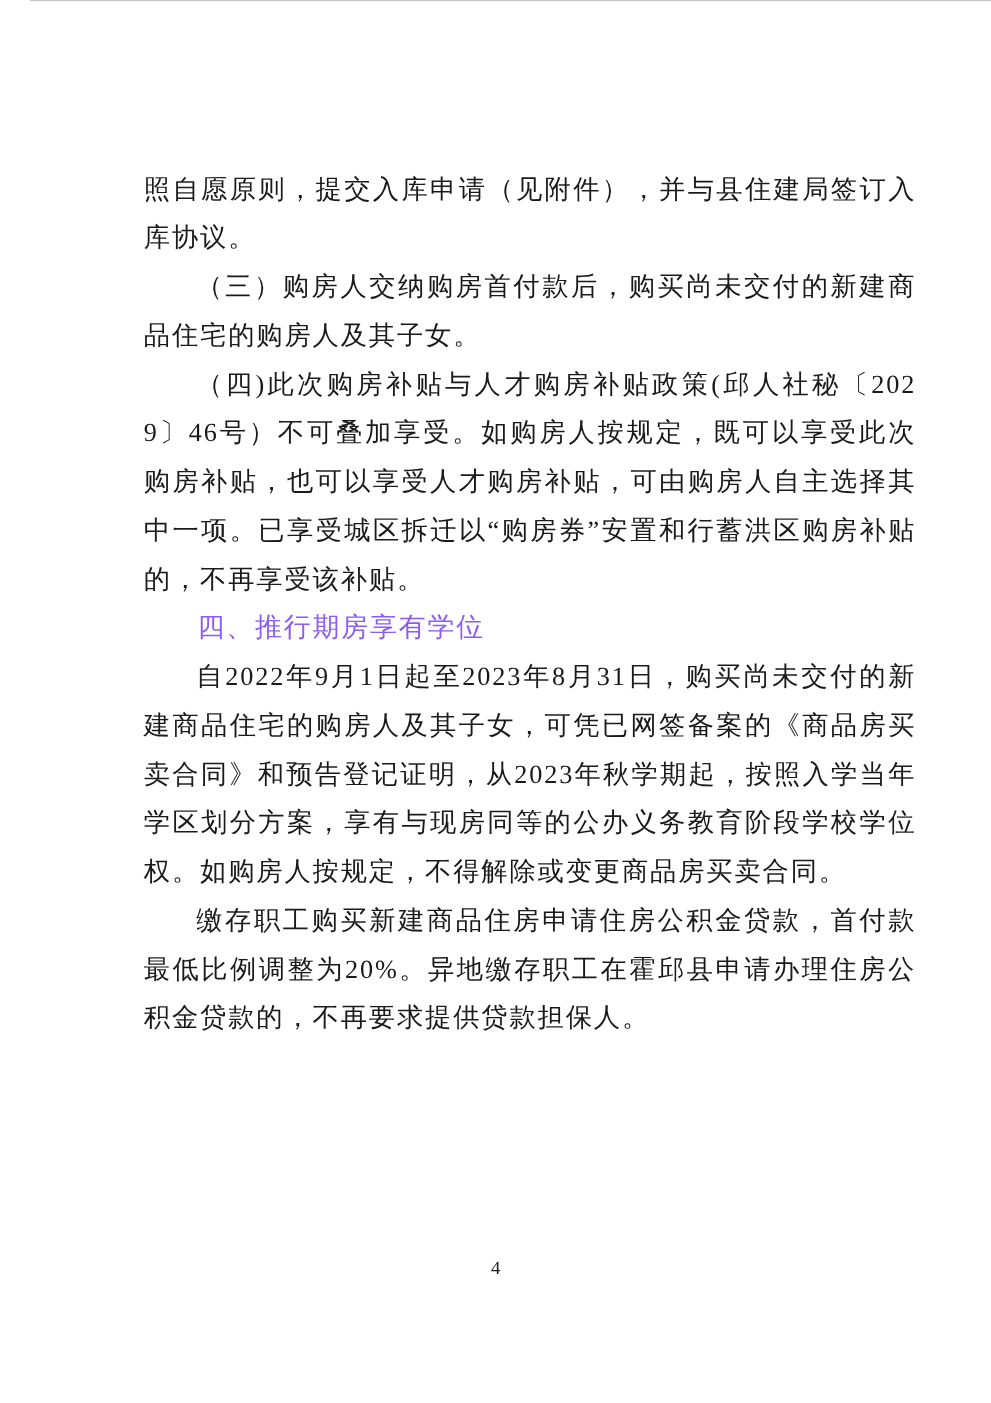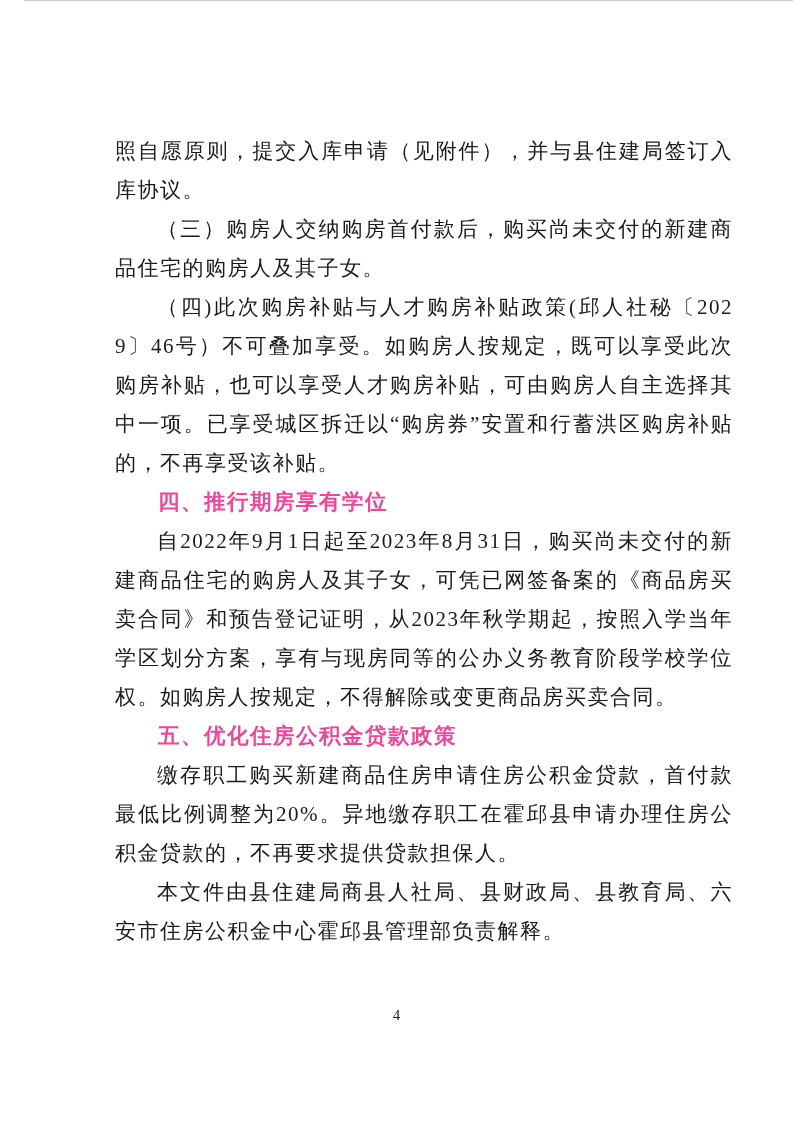--- a/index.html
+++ b/index.html
@@ -43,26 +43,26 @@
     text-align: justify;
     text-indent: 2em;
     word-break: break-all;
   }
   .para.no-indent {
     text-indent: 0;
   }
   .heading {
     margin: 0;
     font-family: "Liberation Sans", "DejaVu Sans", sans-serif;
-    font-weight: 700;
+    font-weight: 400;
     font-size: 21.5px;
     line-height: 39px;
     letter-spacing: 1.5px;
     text-indent: 2em;
-    color: #ec4899;
+    color: #8b5cf6;
   }
   .page-number {
     position: absolute;
     top: 1005px;
     left: 0;
     width: 100%;
     text-align: center;
     font-size: 15px;
     line-height: 20px;
     color: #222222;
@@ -80,24 +80,22 @@
     <p class="para no-indent">照自愿原则，提交入库申请（见附件），并与县住建局签订入库协议。</p>
 
     <p class="para">（三）购房人交纳购房首付款后，购买尚未交付的新建商品住宅的购房人及其子女。</p>
 
     <p class="para">（四)此次购房补贴与人才购房补贴政策(邱人社秘〔2029〕46号）不可叠加享受。如购房人按规定，既可以享受此次购房补贴，也可以享受人才购房补贴，可由购房人自主选择其中一项。已享受城区拆迁以“购房券”安置和行蓄洪区购房补贴的，不再享受该补贴。</p>
 
     <h2 class="heading">四、推行期房享有学位</h2>
 
     <p class="para">自2022年9月1日起至2023年8月31日，购买尚未交付的新建商品住宅的购房人及其子女，可凭已网签备案的《商品房买卖合同》和预告登记证明，从2023年秋学期起，按照入学当年学区划分方案，享有与现房同等的公办义务教育阶段学校学位权。如购房人按规定，不得解除或变更商品房买卖合同。</p>
 
-    <h2 class="heading">五、优化住房公积金贷款政策</h2>
 
     <p class="para">缴存职工购买新建商品住房申请住房公积金贷款，首付款最低比例调整为20%。异地缴存职工在霍邱县申请办理住房公积金贷款的，不再要求提供贷款担保人。</p>
 
-    <p class="para">本文件由县住建局商县人社局、县财政局、县教育局、六安市住房公积金中心霍邱县管理部负责解释。</p>
 
 
   </main>
 
   <div class="page-number">4</div>
 
 </div>
 
 </body></html>

